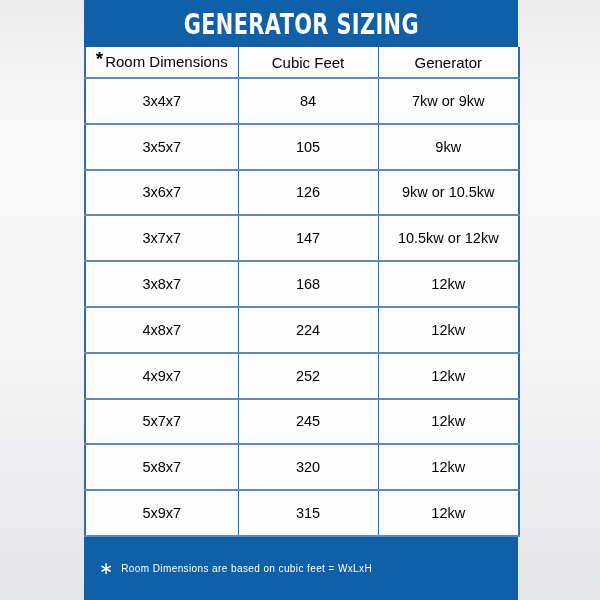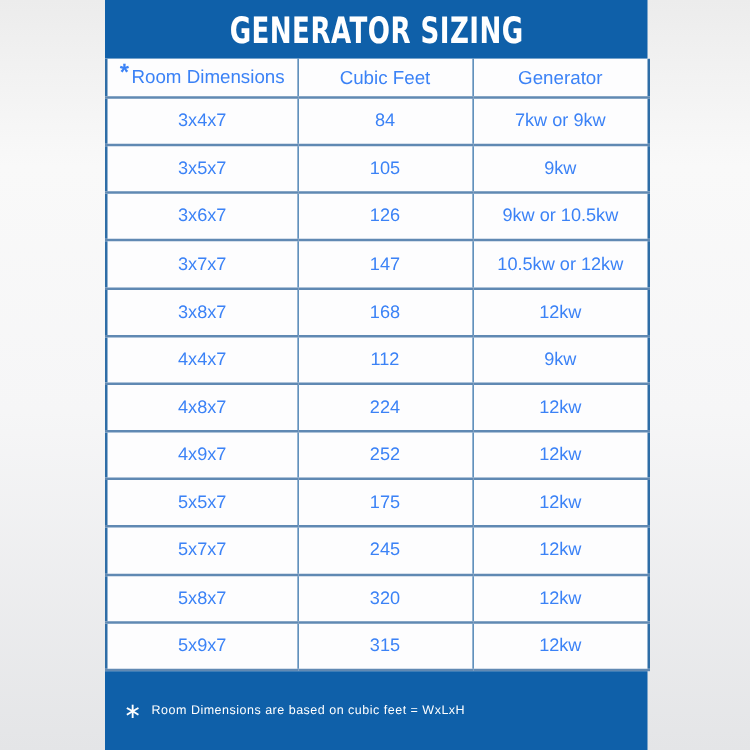--- a/index.html
+++ b/index.html
@@ -63,21 +63,21 @@
   .sizing-table col.c3 { width: 141px; }
 
   .sizing-table th,
   .sizing-table td {
     border-left: 1.5px solid #2e6da6;
     border-right: 1.5px solid #2e6da6;
     border-top: 2px solid #6089b3;
     border-bottom: 2px solid #6089b3;
     text-align: center;
     vertical-align: middle;
-    color: #3b82f6;
+    color: #000000;
     font-size: 14.5px;
     font-weight: 400;
     white-space: nowrap;
   }
 
   .sizing-table thead tr { height: 31px; }
   .sizing-table thead th { font-size: 15px; border-top: none; }
 
   .th-marker {
     font-weight: 700;
@@ -151,37 +151,27 @@
             <td>3x7x7</td>
             <td>147</td>
             <td>10.5kw or 12kw</td>
           </tr>
           <tr>
             <td>3x8x7</td>
             <td>168</td>
             <td>12kw</td>
           </tr>
           <tr>
-            <td>4x4x7</td>
-            <td>112</td>
-            <td>9kw</td>
-          </tr>
-          <tr>
             <td>4x8x7</td>
             <td>224</td>
             <td>12kw</td>
           </tr>
           <tr>
             <td>4x9x7</td>
             <td>252</td>
-            <td>12kw</td>
-          </tr>
-          <tr>
-            <td>5x5x7</td>
-            <td>175</td>
             <td>12kw</td>
           </tr>
           <tr>
             <td>5x7x7</td>
             <td>245</td>
             <td>12kw</td>
           </tr>
           <tr>
             <td>5x8x7</td>
             <td>320</td>

